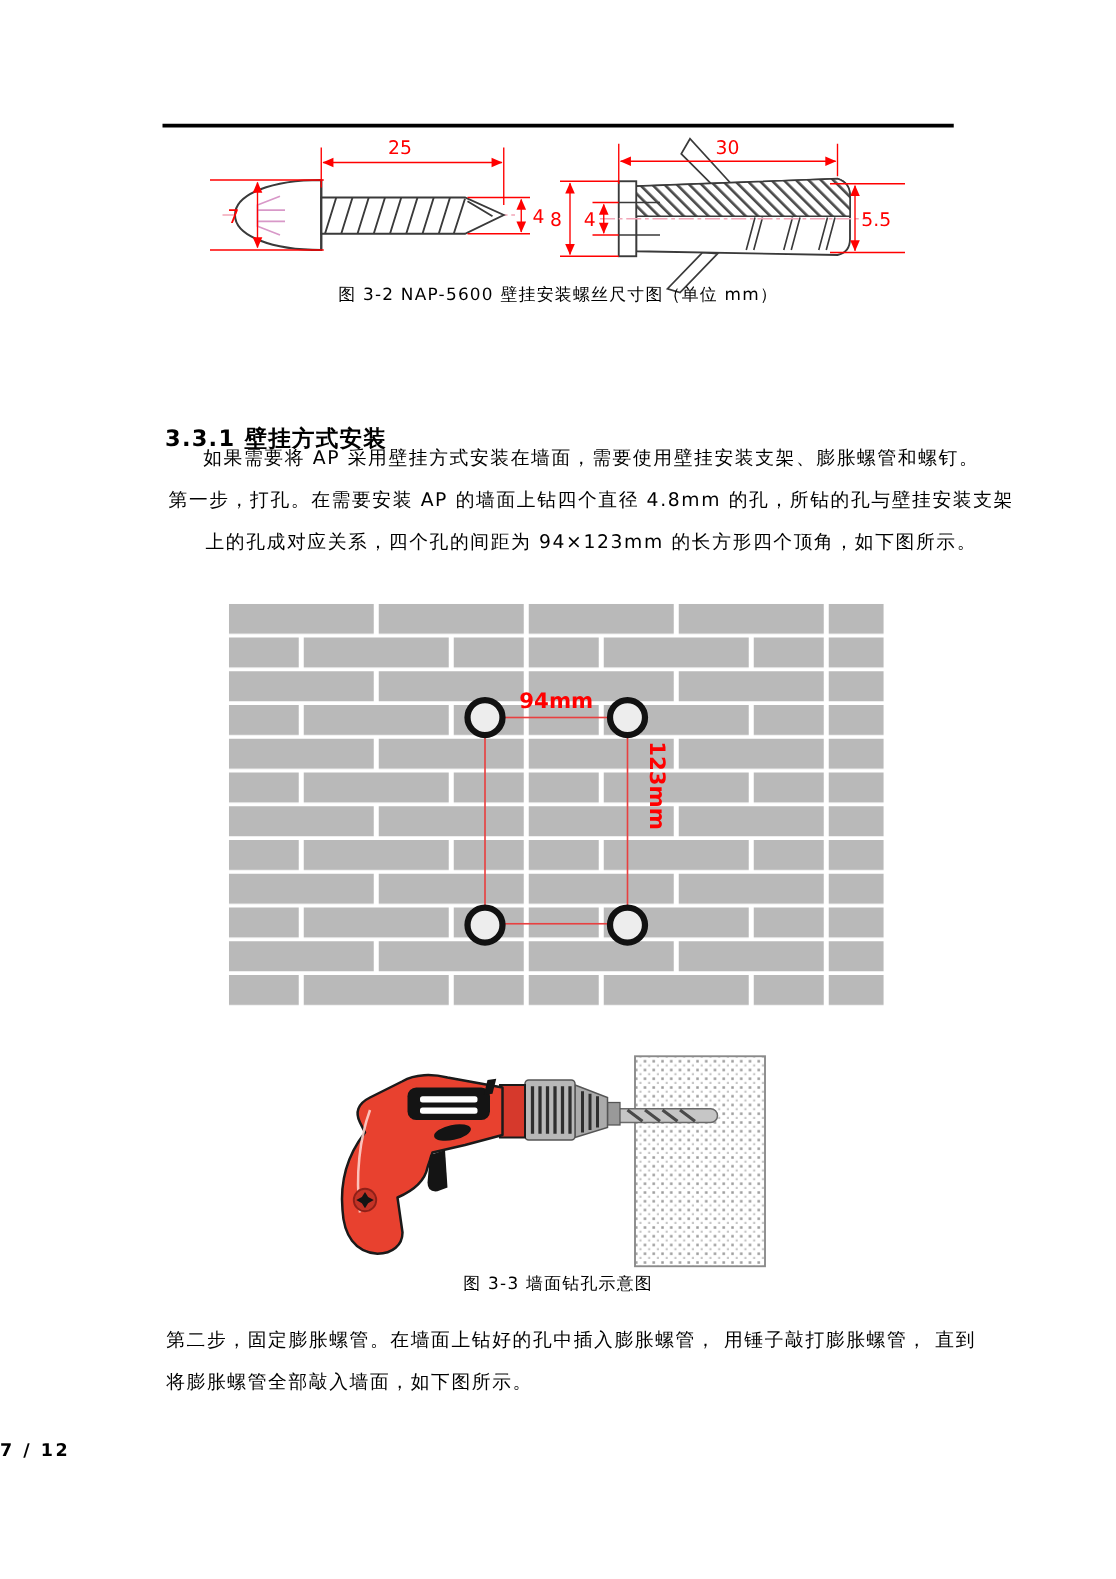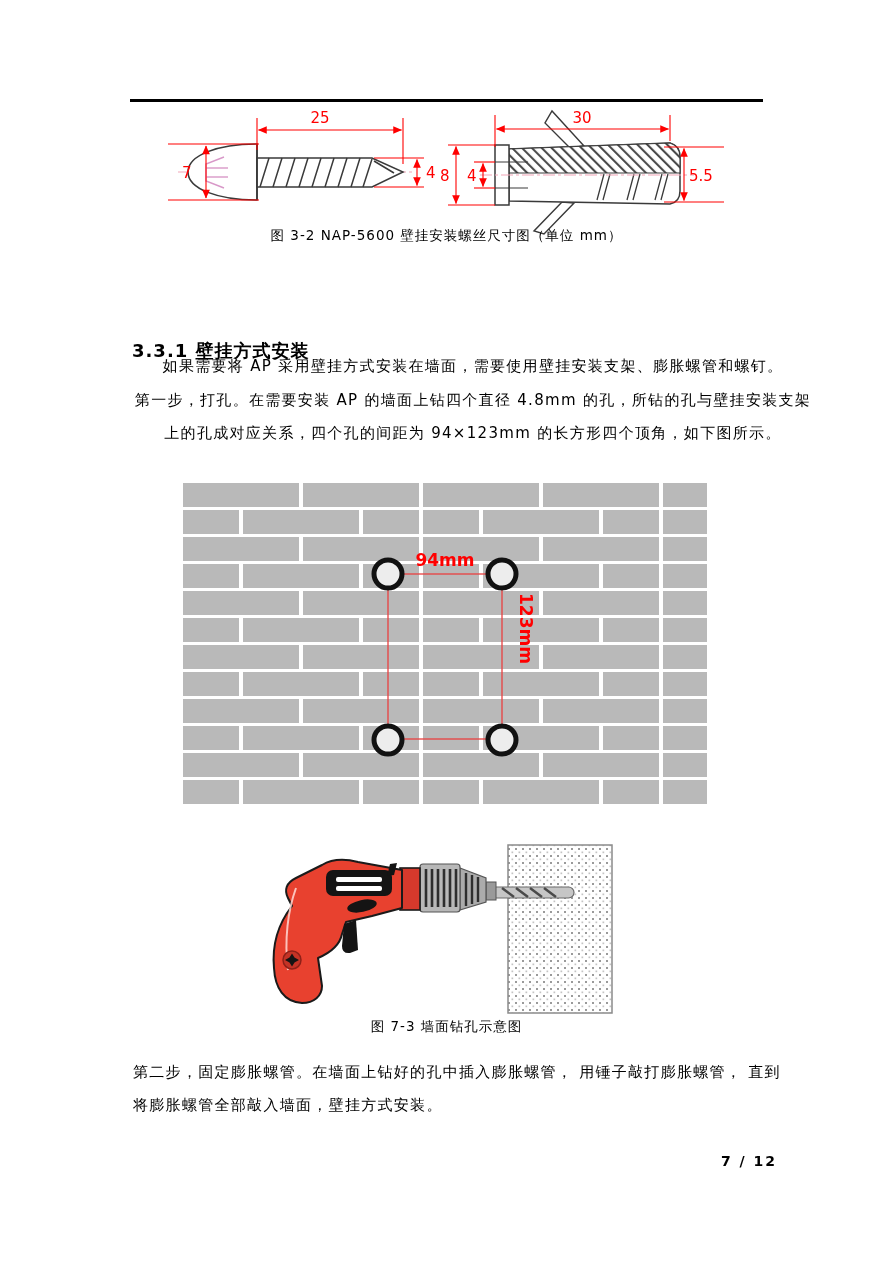--- a/index.html
+++ b/index.html
@@ -7,21 +7,21 @@
   .abs{position:absolute;}
   #header-rule{left:130px;top:99px;width:633px;height:3px;background:#000;}
   .caption{left:0;width:893px;text-align:center;font-size:13.5px;letter-spacing:1px;}
   #caption-3-2{top:211px;margin-top:16px;}
   #caption-3-3{top:1018px;}
   #section-heading{left:132px;top:319px;font-size:18px;font-weight:bold;letter-spacing:1px;margin-top:20px;}
   .para{left:133px;width:680px;font-size:15px;line-height:33px;letter-spacing:1.3px;white-space:pre-line;}
   #para-1{top:350px;text-align:center;}
   #para-2{top:384px;text-align:center;}
   #para-3{top:1056px;}
-  #page-number{top:1153px;left:0;width:777px;text-align:right;font-size:14px;font-weight:bold;letter-spacing:2px;}
+  #page-number{top:1153px;left:0;width:777px;text-align:left;font-size:14px;font-weight:bold;letter-spacing:2px;}
   svg text.dim{font-family:"DejaVu Sans",sans-serif;font-size:15px;fill:#ff0000;}
   svg text.dimbold{font-family:"DejaVu Sans",sans-serif;font-size:17px;font-weight:bold;fill:#ff0000;}
   #fig-screw{left:160px;top:106px;}
   #fig-anchor{left:436px;top:103px;}
   #fig-wall{left:183px;top:483px;}
   #fig-drill{left:262px;top:840px;}
 </style>
 </head>
 <body>
 
@@ -159,20 +159,20 @@
       <rect x="74" y="37" width="46" height="5" rx="2" fill="#ffffff"></rect>
       <rect x="74" y="46" width="46" height="5" rx="2" fill="#ffffff"></rect>
       <ellipse cx="100" cy="66" rx="15" ry="6" fill="#141414" transform="rotate(-12 100 66)"></ellipse>
       <path d="M82,84 L80,106 Q80,114 88,113 L96,110 L94,80 Z" fill="#141414"></path>
       <path d="M128,24 L135,23 L132,35 L125,36 Z" fill="#141414"></path>
       <circle cx="30" cy="120" r="9" fill="#c43326" stroke="#8e2018" stroke-width="1.5"></circle>
       <path d="M30,113.5 L32.5,117.5 L37,120 L32.5,122.5 L30,126.5 L27.5,122.5 L23,120 L27.5,117.5 Z" fill="#141414"></path>
     </g>
   </svg>
 
-  <div id="caption-3-3" class="abs caption">图 7-3 墙面钻孔示意图</div>
+  <div id="caption-3-3" class="abs caption">图 3-3 墙面钻孔示意图</div>
 
   <div id="para-3" class="abs para">第二步，固定膨胀螺管。在墙面上钻好的孔中插入膨胀螺管， 用锤子敲打膨胀螺管， 直到
-将膨胀螺管全部敲入墙面，壁挂方式安装。</div>
+将膨胀螺管全部敲入墙面，如下图所示。</div>
 
   <div id="page-number" class="abs">7 / 12</div>
 
 </div>
 
 </body></html>

